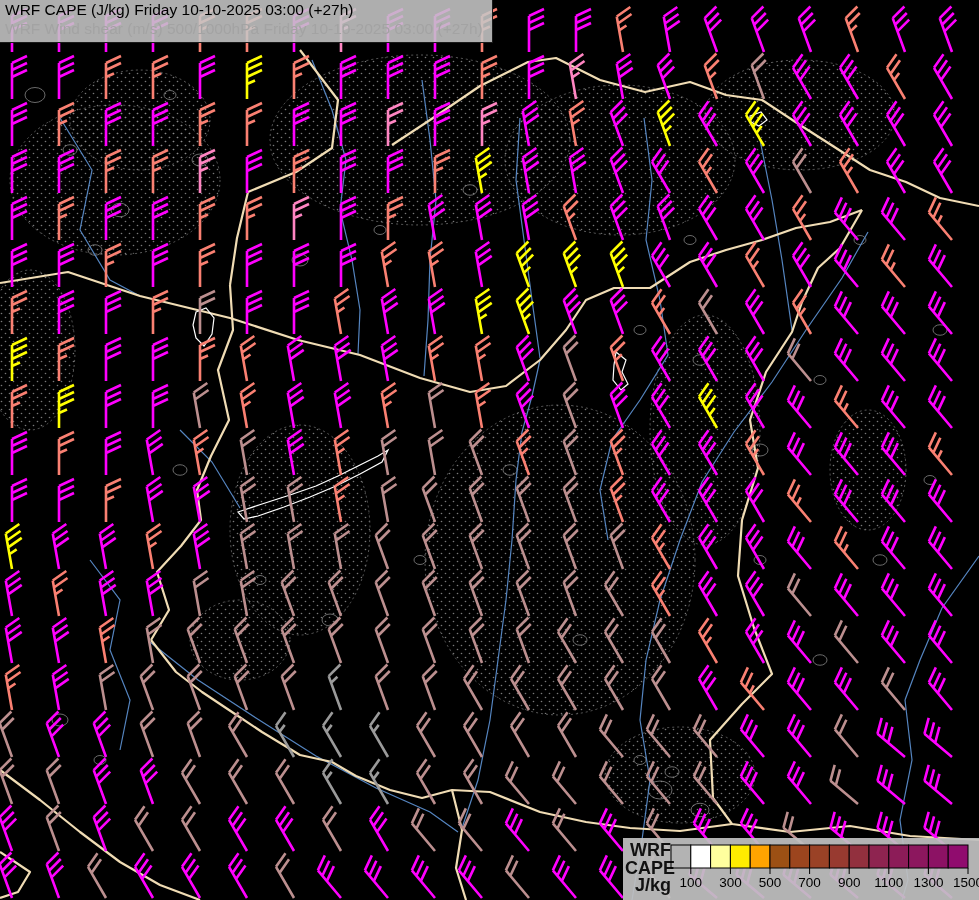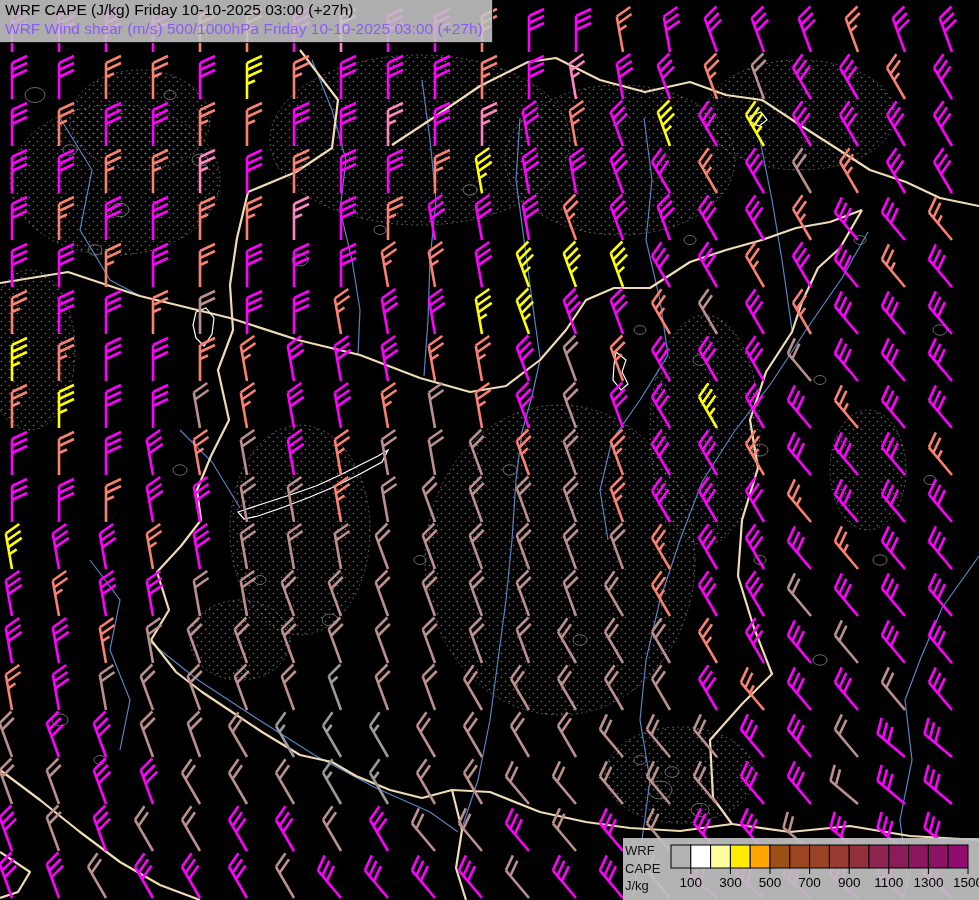--- a/index.html
+++ b/index.html
@@ -3,25 +3,25 @@
 <meta charset="utf-8">
 <style>
   html,body{margin:0;padding:0;background:#000;}
   #screen{position:relative;width:979px;height:900px;background:#000;overflow:hidden;
           font-family:"Liberation Sans",sans-serif;}
   #map-canvas{position:absolute;left:0;top:0;}
   .title-box{position:absolute;left:0;top:0;background:rgba(198,198,198,.88);
              border-right:1px solid #1a1a1a;border-bottom:1px solid #1a1a1a;
              padding:0 9px 4px 5px;white-space:nowrap;z-index:5;}
   .title-line1{display:block;font-size:15.5px;line-height:19px;color:#000;}
-  .title-line2{display:block;font-size:15.5px;line-height:19px;color:#8b5cf6;}
+  .title-line2{display:block;font-size:15.5px;line-height:19px;color:#a3a3a3;}
   .legend-box{position:absolute;left:623px;top:838px;width:356px;height:62px;
               background:rgba(193,193,193,.93);z-index:5;}
-  .legend-label{position:absolute;left:2px;top:4px;width:46px;text-align:left;
-                font-size:13px;line-height:17.5px;color:#111;}
+  .legend-label{position:absolute;left:2px;top:4px;width:46px;text-align:right;
+                font-size:18px;line-height:17.5px;color:#111;font-weight:bold;}
   .legend-label span{display:block;}
   #legend-strip{position:absolute;left:48px;top:7px;overflow:visible;}
 </style>
 </head>
 <body>
 
 <div id="screen">
 
   <svg id="map-canvas" width="979" height="900" viewBox="0 0 979 900">
       <rect x="0" y="0" width="979" height="900" fill="#000000"></rect>

